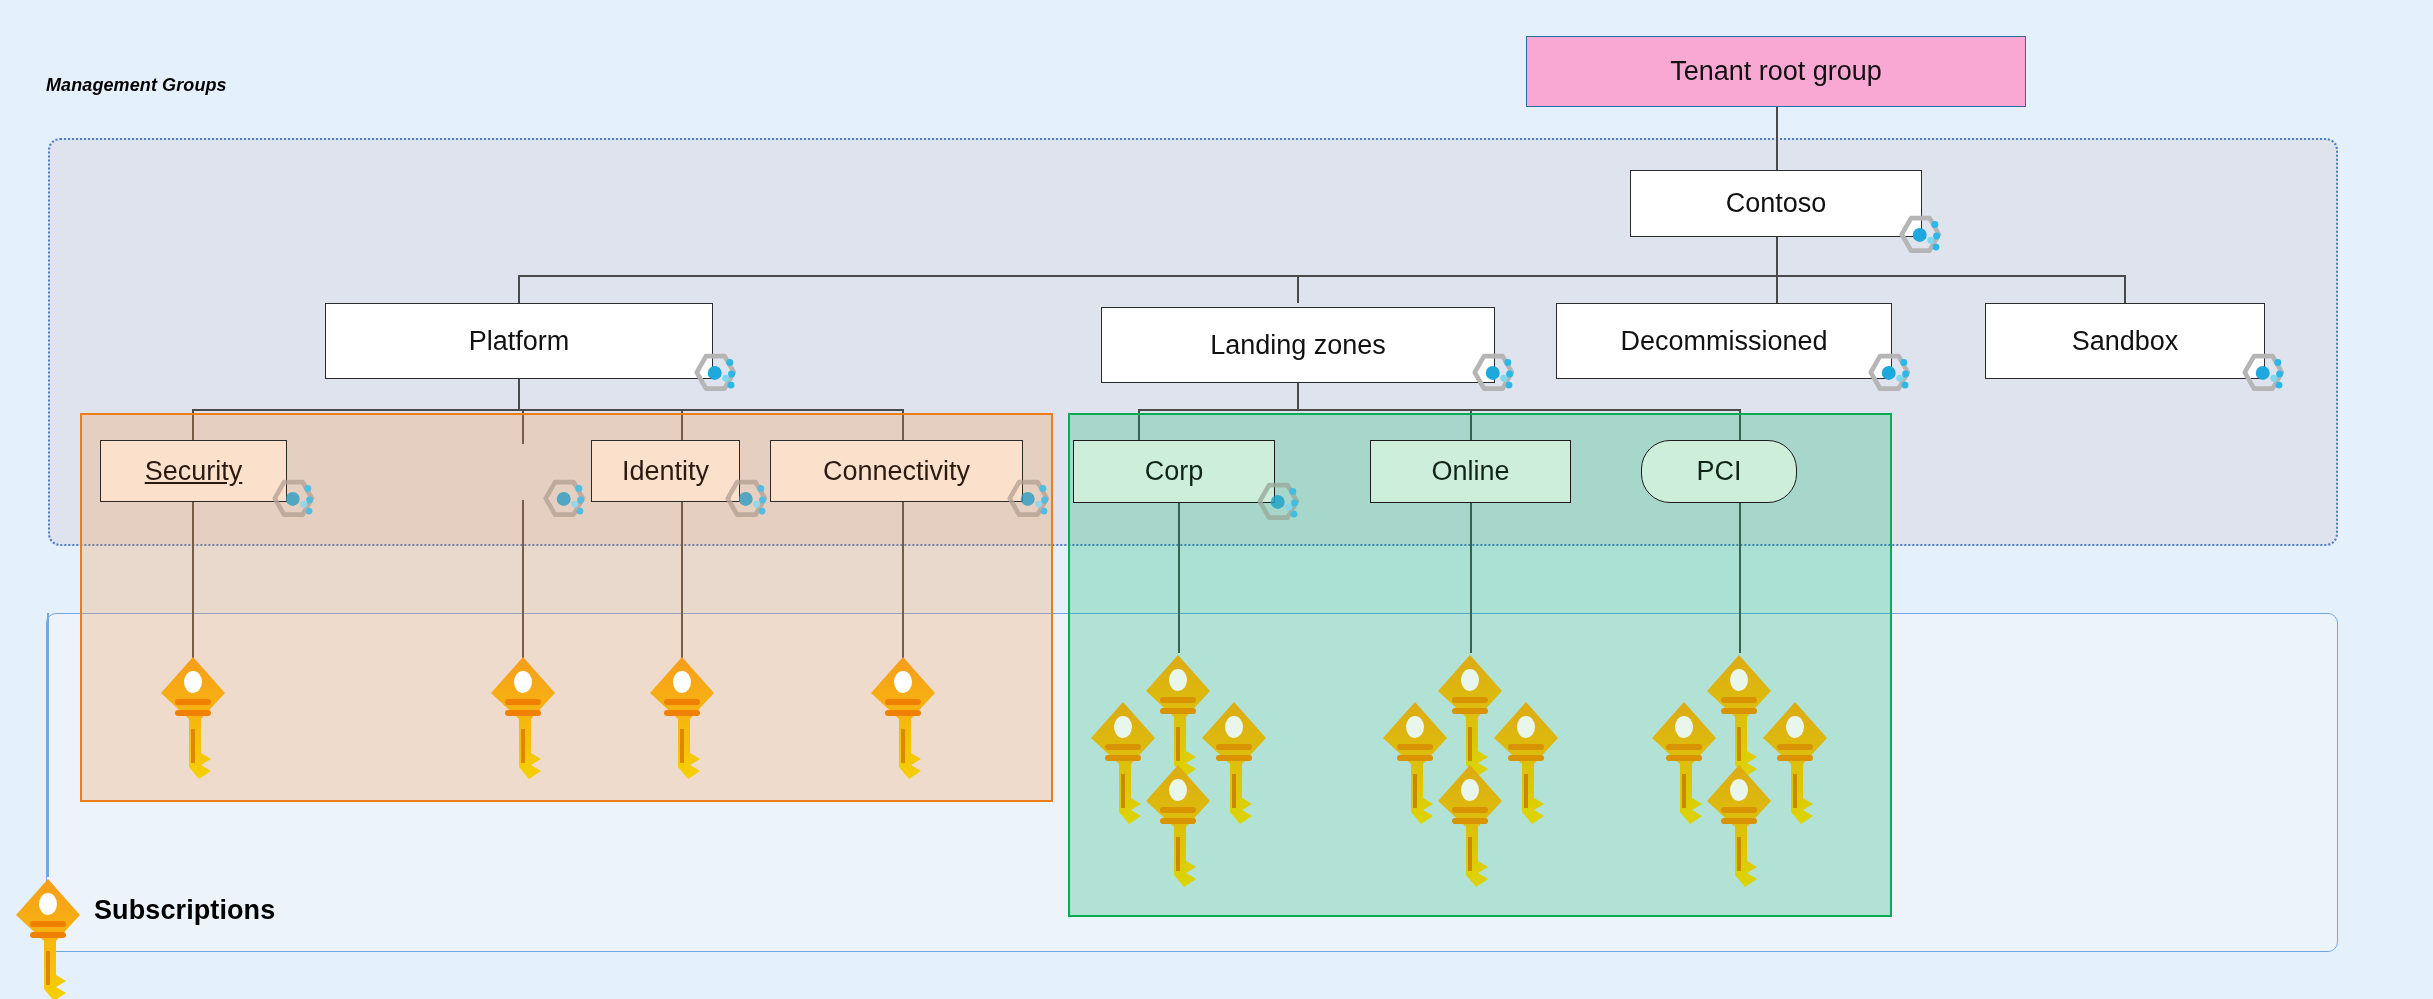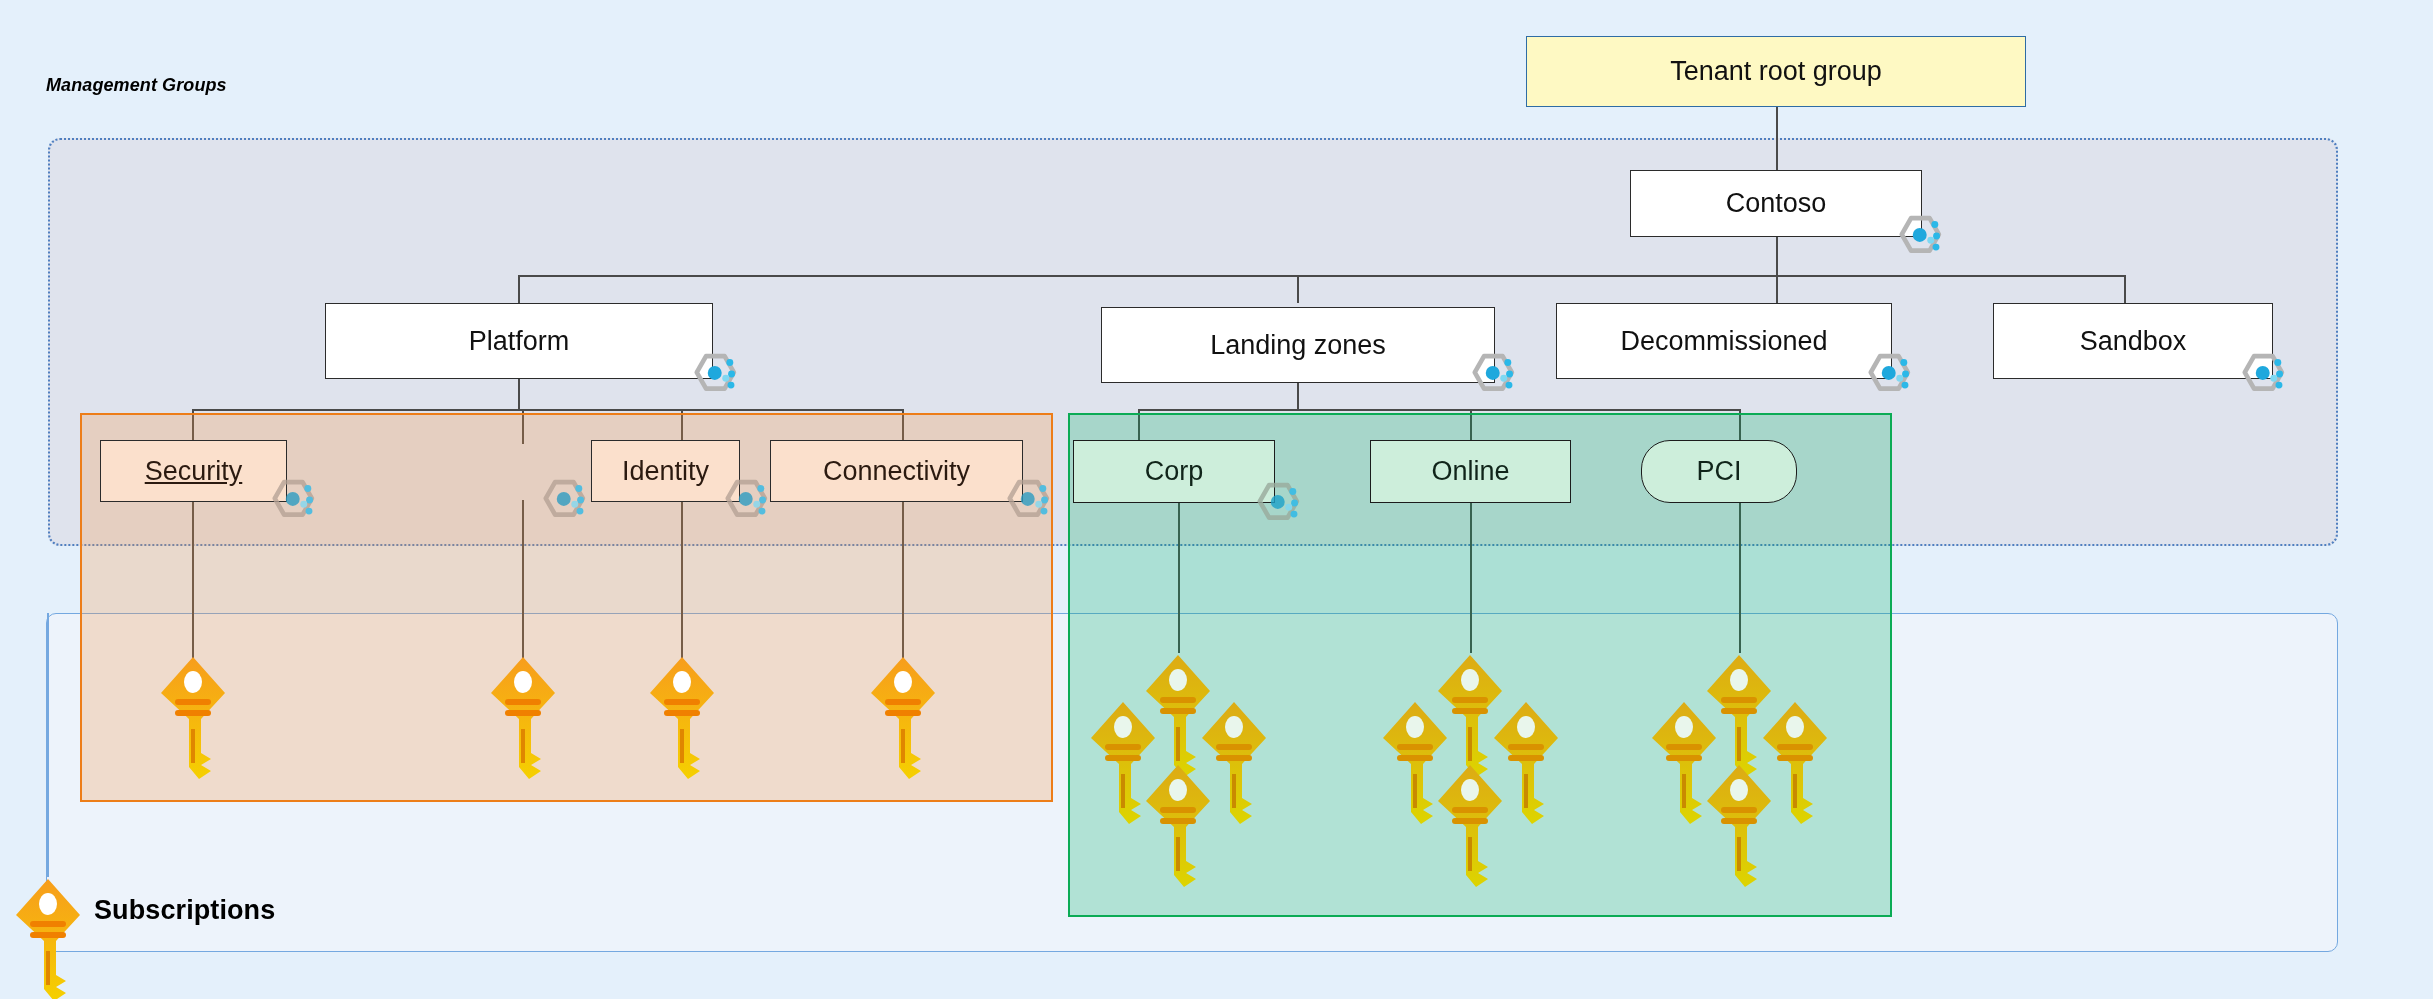--- a/index.html
+++ b/index.html
@@ -46,21 +46,21 @@
   .lnv{width:2px;}
   .lnh{height:2px;}
 
   
   .node{
     position:absolute;box-sizing:border-box;
     display:flex;align-items:center;justify-content:center;
     font-size:27px;color:#111;white-space:nowrap;
   }
   .node.white{background:#ffffff;border:1.6px solid #2b2b2b;}
-  .node.root{background:#fef9c3;border:1.8px solid #2e6ca4;text-align:right;}
+  .node.root{background:#f9a8d4;border:1.8px solid #2e6ca4;text-align:right;}
   .node.orange{background:#fbe0cc;border:1.6px solid #2b2b2b;color:#2b1a10;}
   .node.green{background:#cdeedb;border:1.6px solid #1c1c1c;color:#10241a;}
 
   
   .mg-icon{position:absolute;width:58px;height:58px;}
   .mg-icon svg{width:100%;height:100%;display:block;}
 
   
   .key{position:absolute;}
   .key svg{width:100%;height:100%;display:block;}
@@ -167,21 +167,21 @@
     <svg viewBox="0 0 100 100">
       <path d="M38 14 L70 14 L86 42 L70 70 L38 70 L22 42 Z" fill="none" stroke="#b5b5b5" stroke-width="8" stroke-linejoin="round"></path>
       <circle cx="53" cy="43" r="12" fill="#1fa8dd"></circle>
       <circle cx="79" cy="25" r="6" fill="#2bb8e8"></circle>
       <circle cx="82" cy="45" r="6" fill="#2bb8e8"></circle>
       <circle cx="72" cy="52" r="6" fill="#7fd8f2"></circle>
       <circle cx="81" cy="64" r="6" fill="#2bb8e8"></circle>
     </svg>
   </div>
 
-  <div class="node white" style="left:1985px;top:303px;width:280px;height:76px;margin-left:8px;">
+  <div class="node white" style="left:1985px;top:303px;width:280px;height:76px;">
     <span>Sandbox</span>
   </div>
   <div class="mg-icon" style="left:2232px;top:348px;">
     <svg viewBox="0 0 100 100">
       <path d="M38 14 L70 14 L86 42 L70 70 L38 70 L22 42 Z" fill="none" stroke="#b5b5b5" stroke-width="8" stroke-linejoin="round"></path>
       <circle cx="53" cy="43" r="12" fill="#1fa8dd"></circle>
       <circle cx="79" cy="25" r="6" fill="#2bb8e8"></circle>
       <circle cx="82" cy="45" r="6" fill="#2bb8e8"></circle>
       <circle cx="72" cy="52" r="6" fill="#7fd8f2"></circle>
       <circle cx="81" cy="64" r="6" fill="#2bb8e8"></circle>

